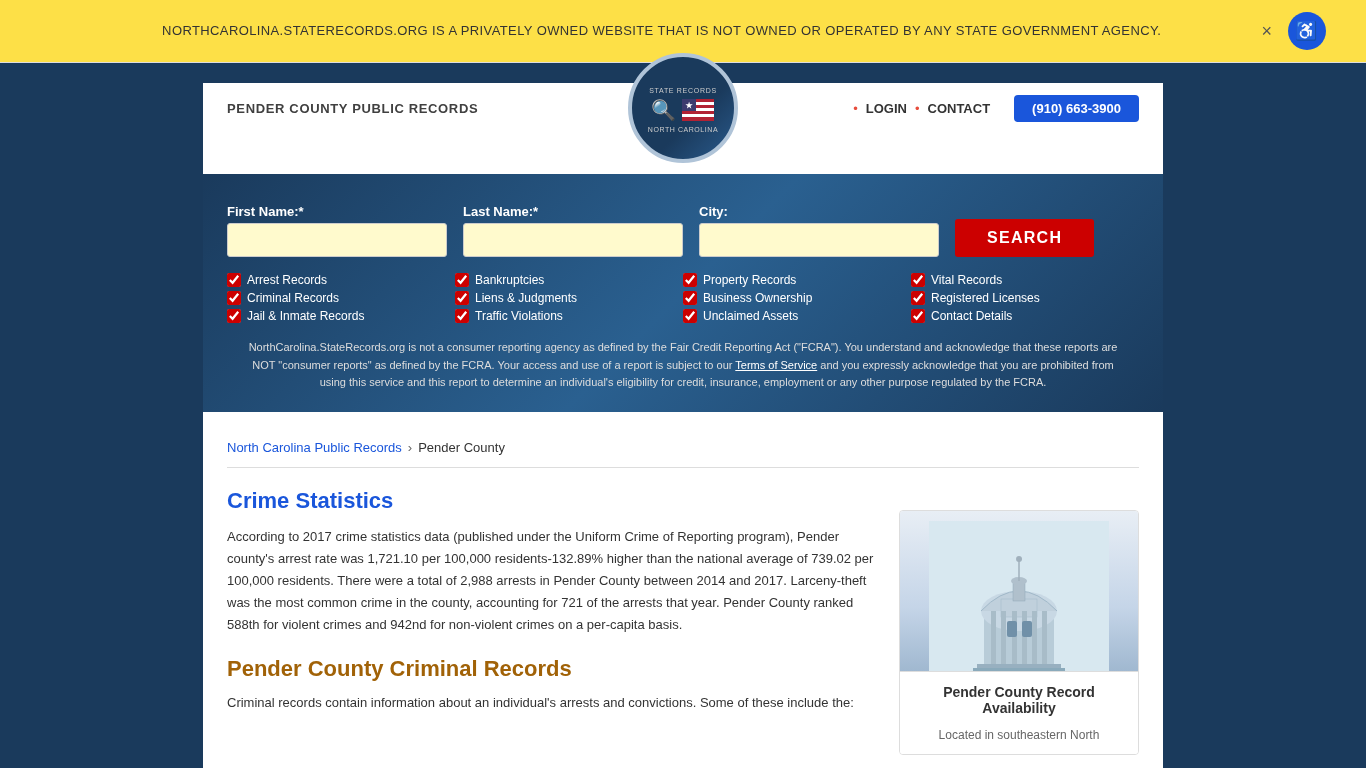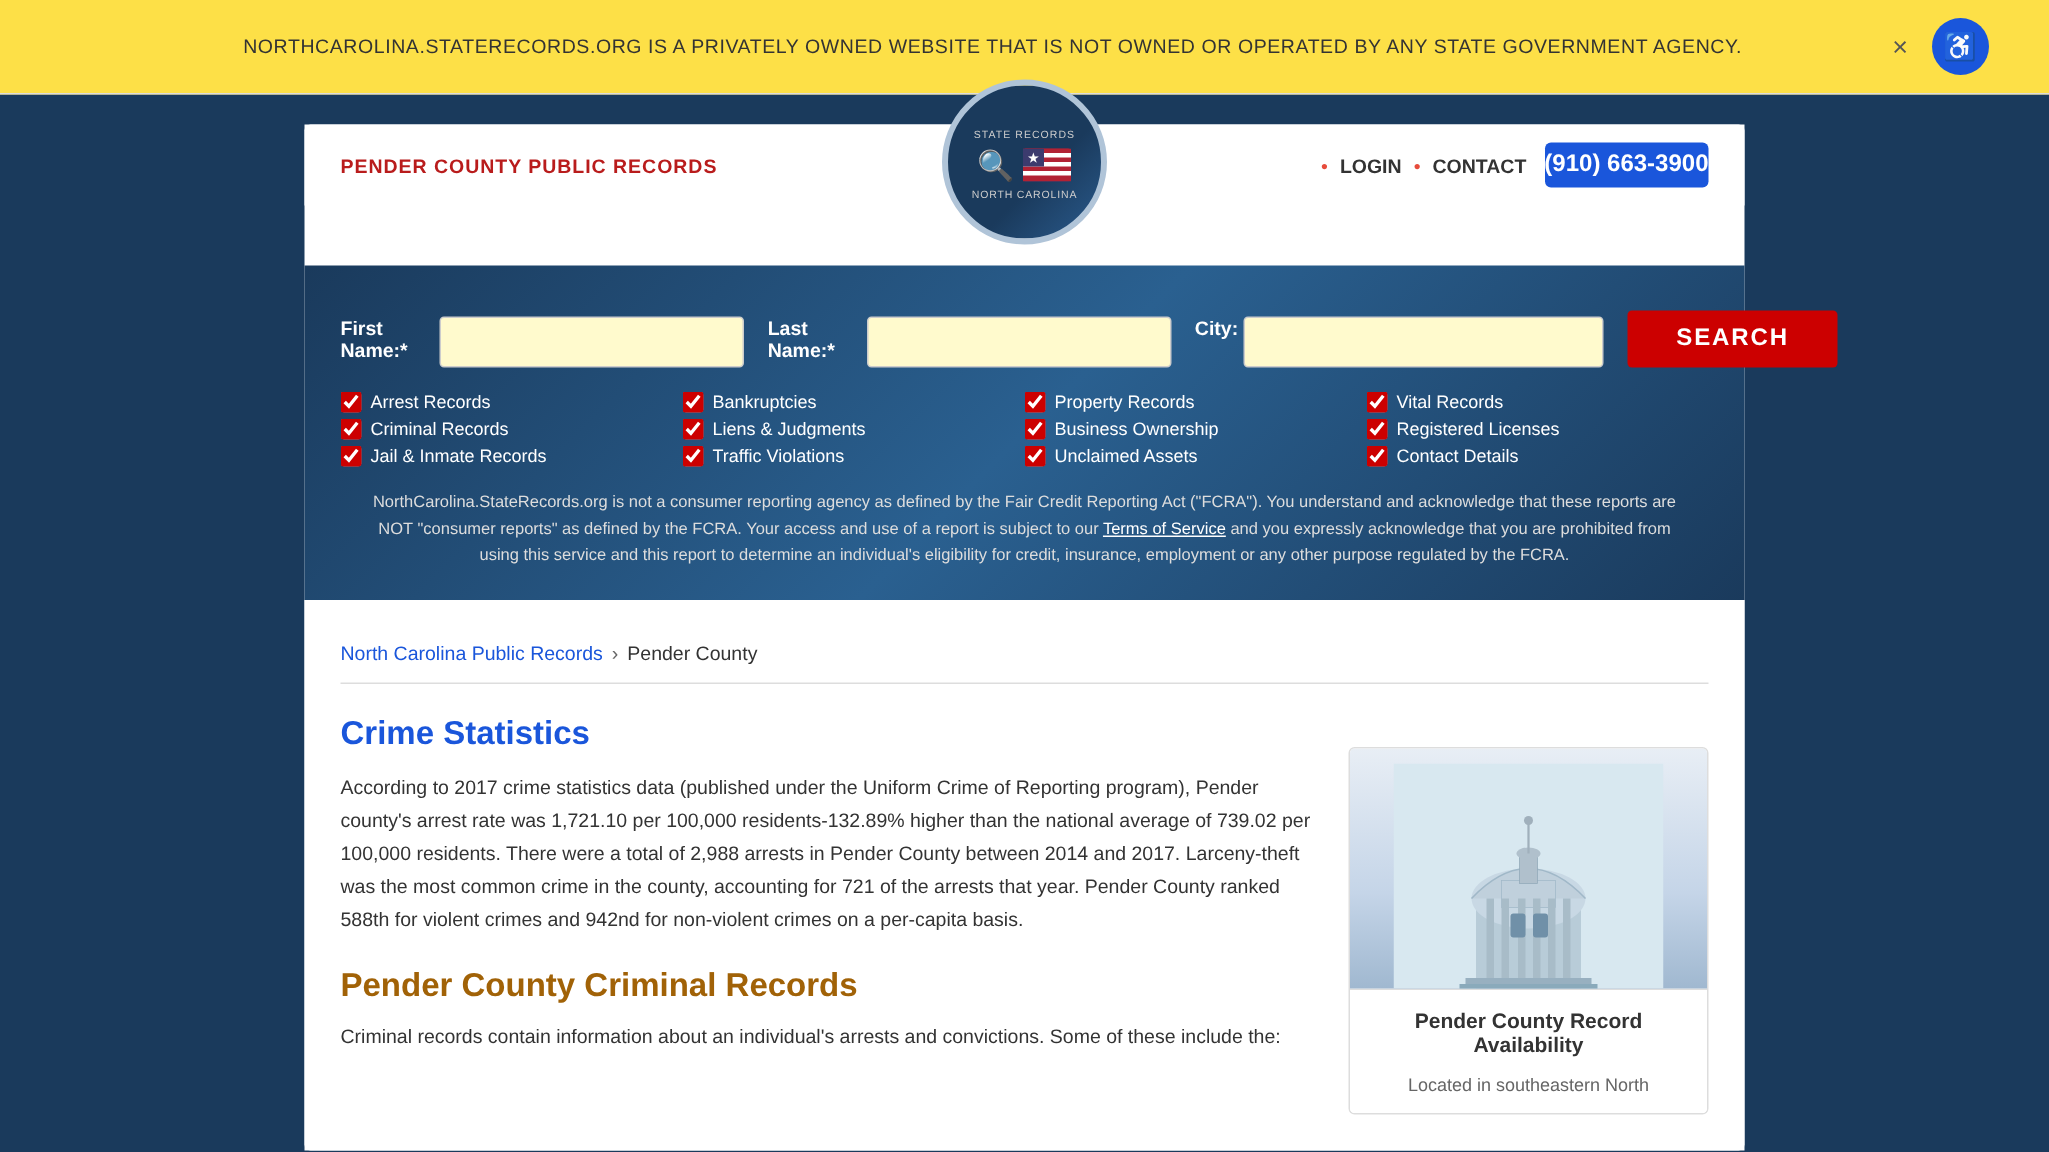--- a/index.html
+++ b/index.html
@@ -69,21 +69,21 @@
     
     #card-header {
       background-color: #fff;
       padding: 12px 24px;
       display: flex;
       align-items: center;
       justify-content: space-between;
       border-bottom: none;
     }
     #site-title {
-      color: #b91c1c;
+      color: #404040;
       font-size: 13px;
       font-weight: bold;
       letter-spacing: 0.05em;
     }
     #logo-container {
       position: absolute;
       left: 50%;
       top: -30px;
       transform: translateX(-50%);
     }
@@ -143,44 +143,44 @@
     .nav-dot { color: #e74c3c; }
     .nav-link {
       color: #333;
       text-decoration: none;
       cursor: pointer;
       font-weight: bold;
     }
     #phone-btn {
       background-color: #1a56db;
       color: white;
-      padding: 6px 0;
+      padding: 6px 18px;
       border-radius: 4px;
-      font-size: 16px;
+      font-size: 13px;
       font-weight: bold;
       cursor: pointer;
       border: none;
-      margin-left: 4px;
+      margin-left: 16px;
     }
 
     
     #search-area {
       background: linear-gradient(135deg, #1a3a5c 0%, #2a6090 50%, #1a3a5c 100%);
       padding: 30px 24px 20px;
       margin-top: 40px;
     }
     #search-fields {
       display: flex;
       gap: 16px;
       align-items: flex-end;
       margin-bottom: 16px;
     }
     .field-group {
       display: flex;
-      flex-direction: row;
+      flex-direction: column;
       gap: 4px;
     }
     .field-group label {
       color: #fff;
       font-size: 13px;
       font-weight: bold;
     }
     .search-input {
       background-color: #fffacd;
       border: 1px solid #ccc;

